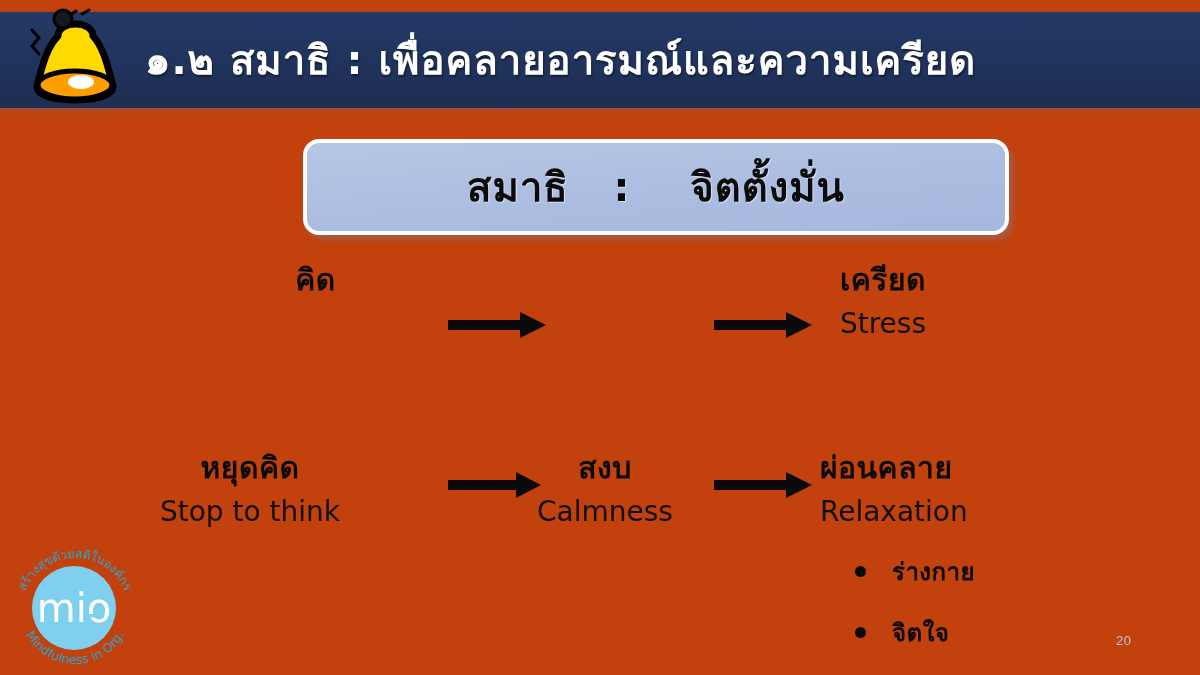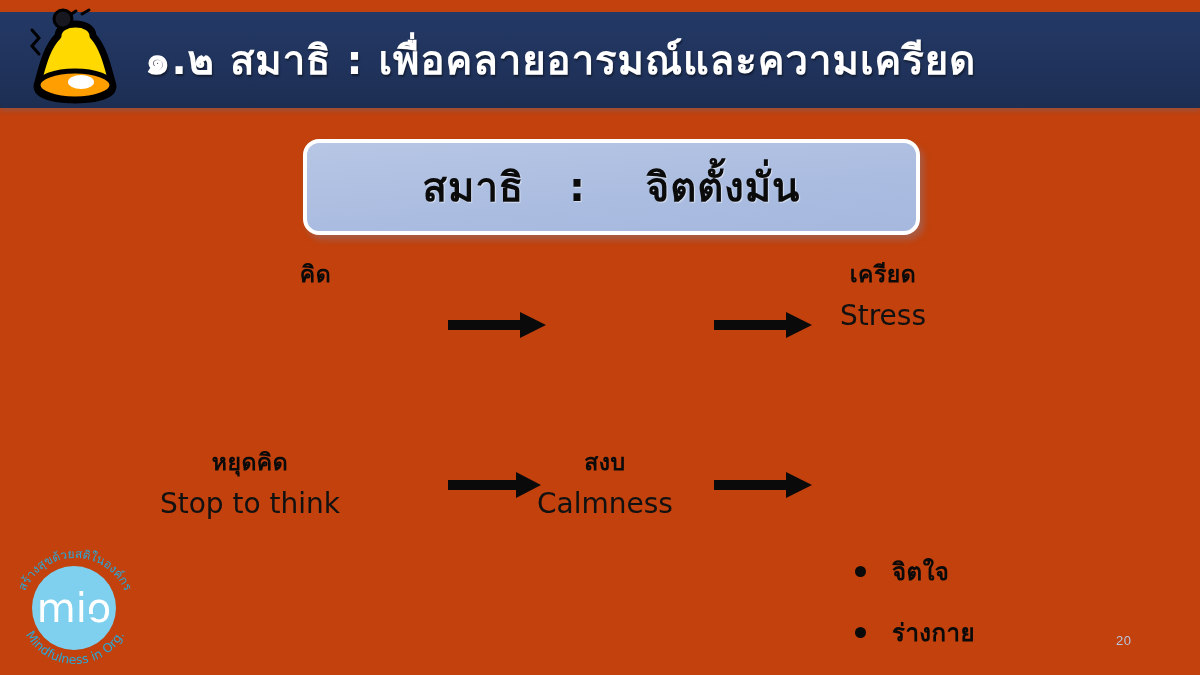--- a/index.html
+++ b/index.html
@@ -59,21 +59,21 @@
     top: 2px;
     width: 135px;
     height: 115px;
   }
 
   
   .headline-box {
     position: absolute;
     left: 303px;
     top: 139px;
-    width: 617px;
+    width: 706px;
     height: 96px;
     background: linear-gradient(175deg, #b7c6e4 0%, #aabce0 60%, #a6b8dd 100%);
     border: 4px solid #ffffff;
     border-radius: 16px;
     box-sizing: border-box;
     box-shadow: 4px 5px 6px rgba(120,140,175,0.35);
     display: flex;
     align-items: center;
     justify-content: center;
   }
@@ -86,22 +86,22 @@
     white-space: pre;
     text-shadow: 1px 1px 1px rgba(255,255,255,0.55);
   }
 
   .flow-node {
     position: absolute;
     text-align: center;
     white-space: nowrap;
   }
   .node-thai {
-    font-family: Liberation Mono, monospace;
-    font-size: 23px;
+    font-family: Liberation Serif, serif;
+    font-size: 30px;
     font-weight: 700;
     color: #0a0a0a;
     line-height: 1.05;
     letter-spacing: 0.5px;
   }
   .node-en {
     font-family: "DejaVu Sans", "Liberation Sans", sans-serif;
     font-size: 28px;
     font-weight: 400;
     color: #111111;
@@ -223,29 +223,33 @@
 
   <div class="flow-node" style="left:535px; top:452px; width:140px;">
     <div class="node-thai">สงบ</div>
     <div class="node-en">Calmness</div>
   </div>
 
   <svg class="arrow" style="left:714px; top:468px; width:100px;" viewBox="0 0 100 34">
     <path d="M0 12 L72 12 L72 4 L98 17 L72 30 L72 22 L0 22 Z" fill="#0a0a0a"></path>
   </svg>
 
+  <div class="flow-node" style="left:820px; top:452px; width:180px; text-align:left;">
+    <div class="node-thai">ผ่อนคลาย</div>
+    <div class="node-en">Relaxation</div>
+  </div>
 
   <div class="bullet-list">
     <div class="bullet-item">
       <span class="bullet-dot"></span>
-      <span class="bullet-label">จิตใจ</span>
+      <span class="bullet-label">ร่างกาย</span>
     </div>
     <div class="bullet-item">
       <span class="bullet-dot"></span>
-      <span class="bullet-label">ร่างกาย</span>
+      <span class="bullet-label">จิตใจ</span>
     </div>
   </div>
 
   <svg class="logo" viewBox="0 0 132 130">
     <defs>
       <path id="arcTop" d="M 13 72 A 54 54 0 0 1 121 72" fill="none"></path>
       <path id="arcBottom" d="M 11 68 A 56 56 0 0 0 123 68" fill="none"></path>
     </defs>
     <circle cx="66" cy="68" r="42" fill="#7fd0ee"></circle>
 

